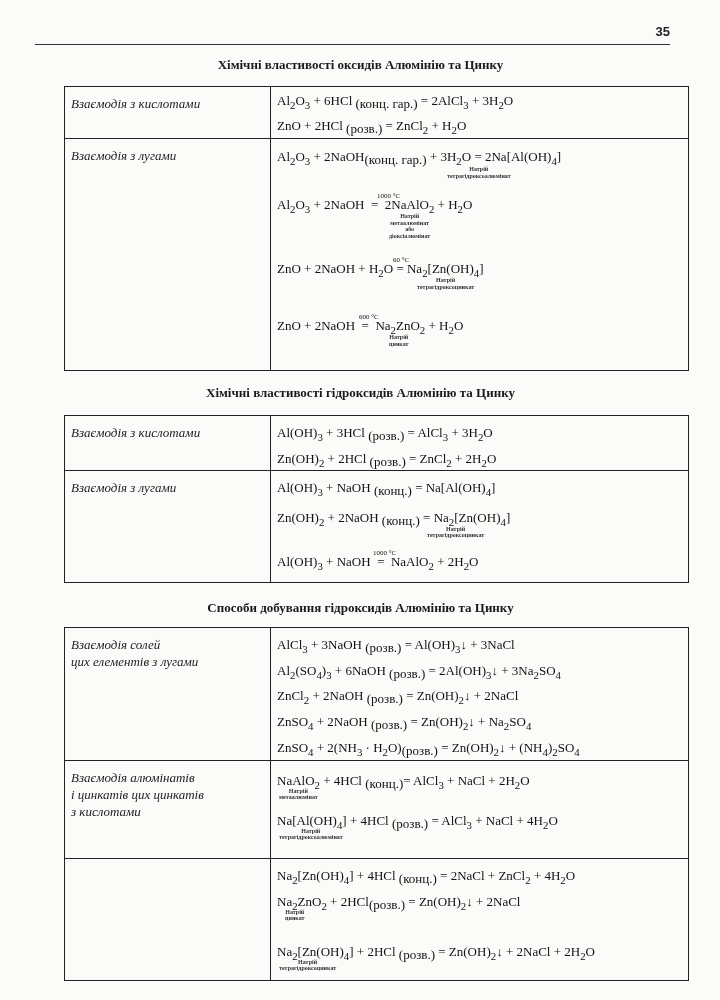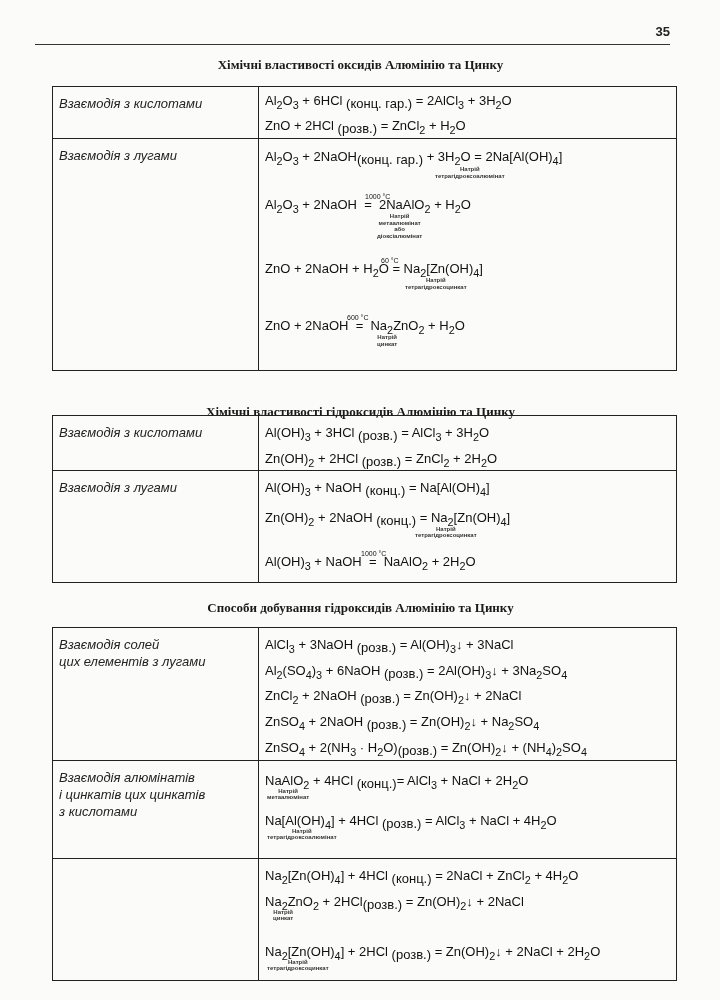--- a/index.html
+++ b/index.html
@@ -23,23 +23,23 @@
     position: absolute; right: 0; top: 2px;
     font-family: "Liberation Sans", "DejaVu Sans", sans-serif;
     font-size: 13px; font-weight: bold; color: #222;
   }
   .section-title {
     position: absolute; left: 48px; width: 625px; text-align: center;
     font-family: "Liberation Serif", "DejaVu Serif", serif;
     font-weight: bold; font-size: 13px; color: #1a1a1a;
   }
   table.chem {
-    position: absolute; left: 52px; width: 625px;
+    position: absolute; left: 64px; width: 625px;
     border-collapse: collapse;
-    font-family: Liberation Sans, sans-serif;
+    font-family: Liberation Serif, serif;
   }
   table.chem td {
     border: 1.6px solid #222; vertical-align: top; padding: 0;
   }
   td.label-cell {
     width: 193px; padding: 8px 6px 0 6px !important;
     font-style: italic; font-size: 13px; line-height: 17px; color: #222;
   }
   td.eq-cell { padding: 4px 6px 0 6px !important; }
   .eq {
@@ -90,21 +90,21 @@
       <div class="eq" style="margin-top:12px;height:30px;">
         <span class="temp" style="left:82px;">600 °C</span>
         ZnO + 2NaOH &nbsp;= &nbsp;Na<sub>2</sub>ZnO<sub>2</sub> + H<sub>2</sub>O
         <div class="note" style="left:112px;top:16px;"><span>Натрій</span><br><span>цинкат</span></div>
       </div>
     </td>
   </tr>
 </tbody>
   </table>
 
-<div class="section-title" style="top:404px;">Хімічні властивості гідроксидів Алюмінію та Цинку</div>
+<div class="section-title" style="top:385px;">Хімічні властивості гідроксидів Алюмінію та Цинку</div>
 <table class="chem" style="top:415px;">
   <tbody>
       <tr style="height:52px;">
     <td class="label-cell">Взаємодія з кислотами</td>
     <td class="eq-cell">
       <div class="eq" style="margin-top:5px;">Al(OH)<sub>3</sub> + 3HCl <span class="cond">(розв.)</span> = AlCl<sub>3</sub> + 3H<sub>2</sub>O</div>
       <div class="eq" style="margin-top:6px;">Zn(OH)<sub>2</sub> + 2HCl <span class="cond">(розв.)</span> = ZnCl<sub>2</sub> + 2H<sub>2</sub>O</div>
     </td>
   </tr>
   <tr style="height:112px;">

